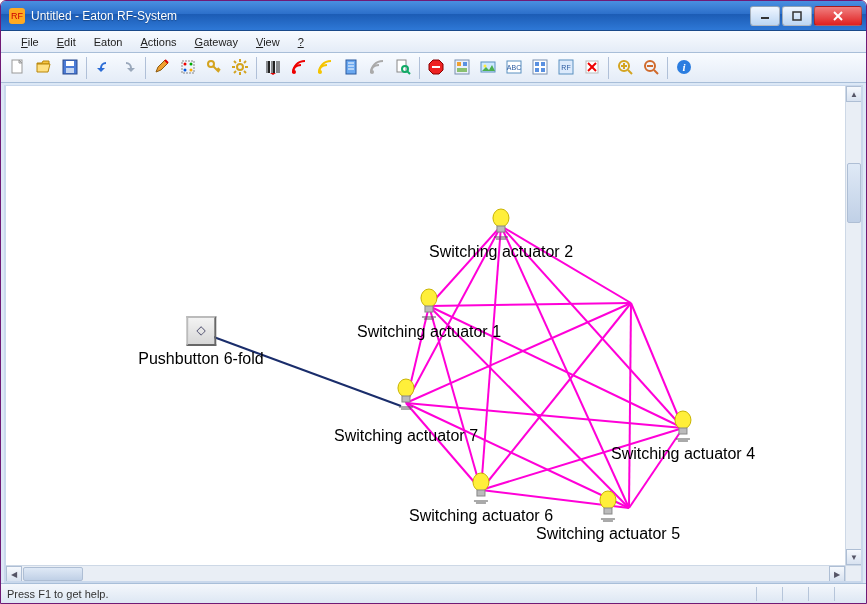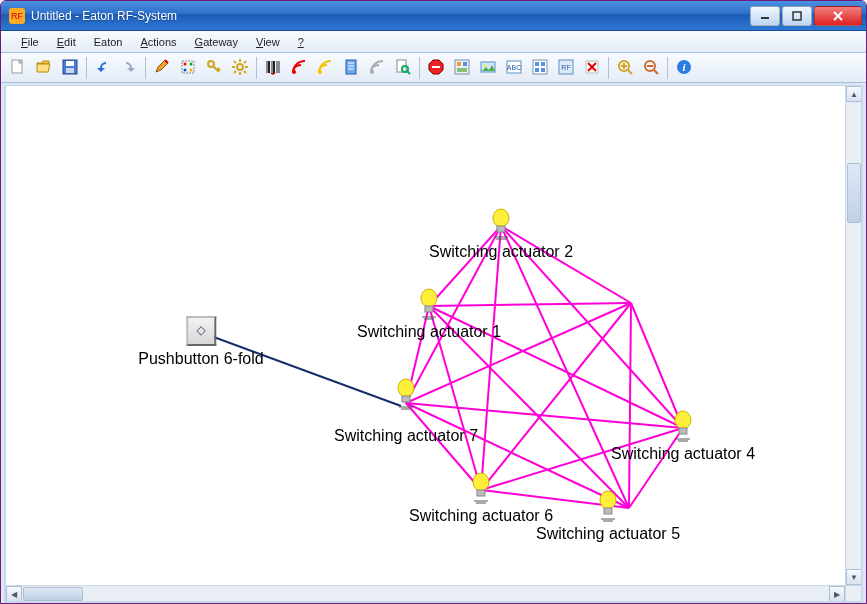--- a/index.html
+++ b/index.html
@@ -496,13 +496,21 @@
     </div>
     <div class="hscroll">
       <div class="scroll-btn">◀</div>
       <div class="scroll-thumb"></div>
       <div style="flex:1"></div>
       <div class="scroll-btn">▶</div>
     </div>
     <div class="scroll-corner"></div>
   </div>
 
+  <div class="statusbar">
+    <span>Press F1 to get help.</span>
+    <span class="spacer"></span>
+    <span class="status-cell"></span>
+    <span class="status-cell"></span>
+    <span class="status-cell"></span>
+    <span class="status-cell"></span>
+  </div>
 </div>
 
 </body></html>

